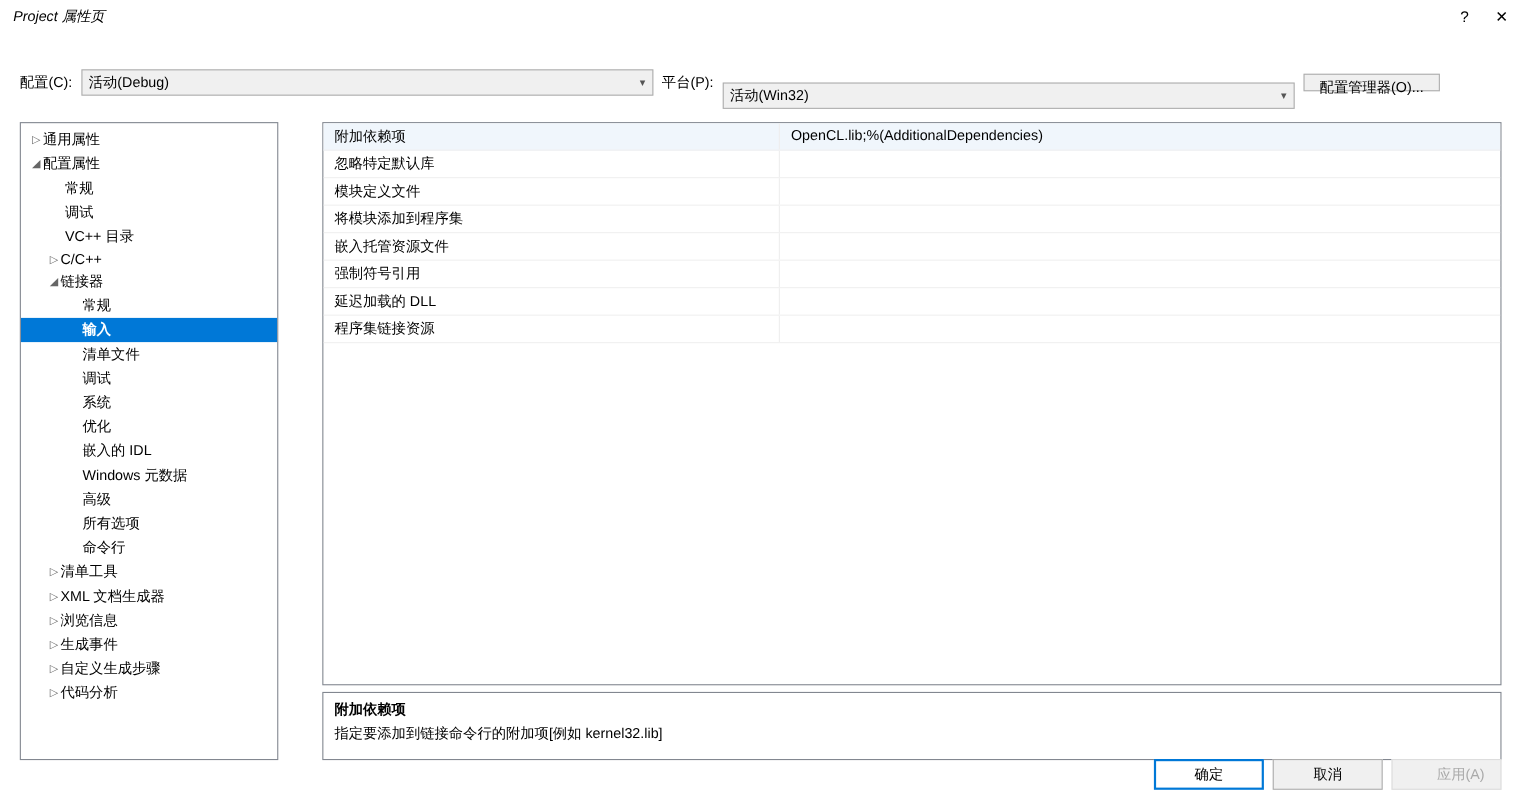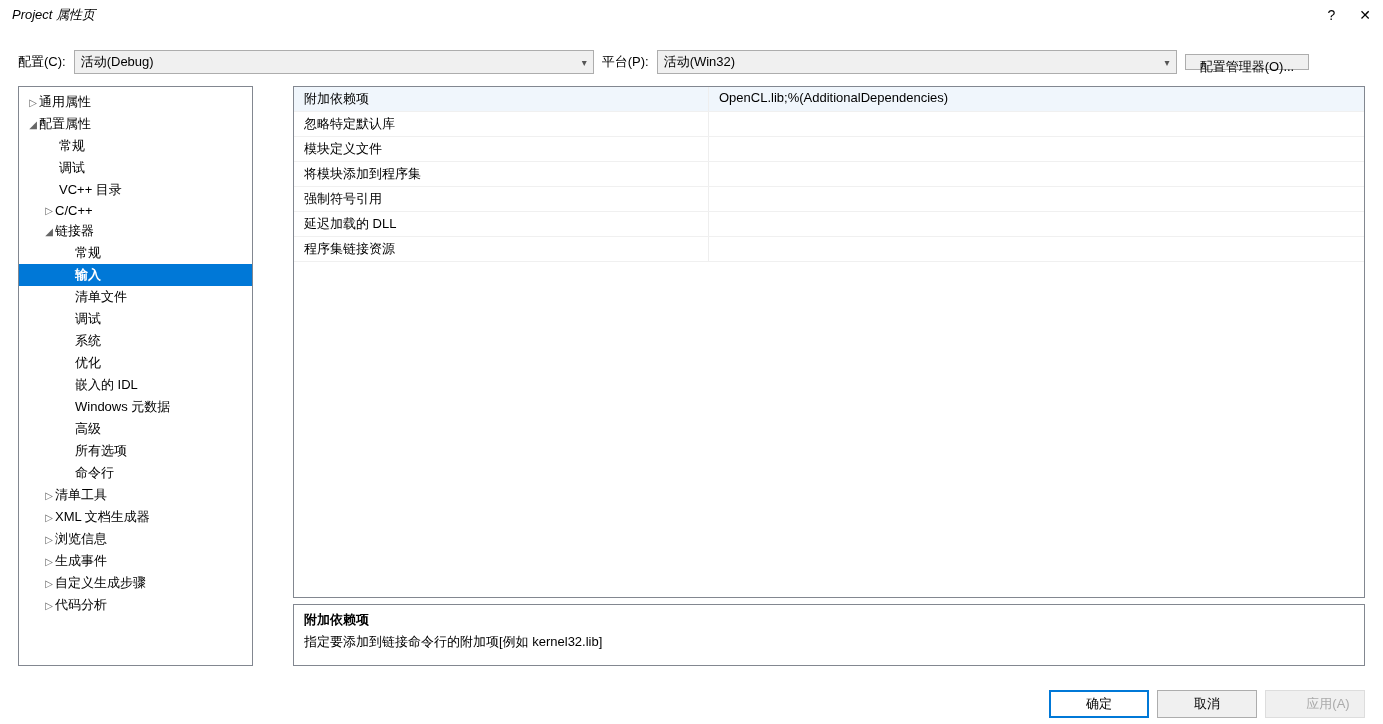--- a/index.html
+++ b/index.html
@@ -7,21 +7,21 @@
 
 .titlebar { display: flex; align-items: center; justify-content: space-between; height: 30px; padding: 0 12px; }
 .titlebar .title { color: #000; font-style: italic; }
 .titlebar .controls { display: flex; gap: 24px; align-items: center; }
 .titlebar .controls span { cursor: pointer; font-size: 14px; }
 
 .config-row { display: flex; align-items: center; gap: 8px; padding: 20px 18px 12px 18px; }
 .config-row label { white-space: nowrap; }
 .dropdown { display: flex; align-items: center; justify-content: space-between; background: #f0f0f0; border: 1px solid #adadad; padding: 2px 6px; height: 24px; }
 .dropdown.config { width: 520px; }
-.dropdown.platform { width: 520px; }
+.dropdown.platform { width: 520px; margin-top: 25px; }
 .dropdown .chev { font-size: 10px; color: #555; }
 .btn { background: #f0f0f0; border: 1px solid #adadad; padding: 3px 14px; height: 16px; cursor: pointer; white-space: nowrap; }
 
 .main { display: flex; padding: 0 18px; gap: 8px; height: 580px; }
 
 .tree { width: 235px; border: 1px solid #828790; overflow-y: auto; padding: 4px 0; }
 .tree-item { display: flex; align-items: center; padding: 2px 6px; cursor: pointer; white-space: nowrap; }
 .tree-item.selected { background: #0078d7; color: #fff; font-weight: bold; }
 .tree-item .toggle { width: 12px; display: inline-block; text-align: center; font-size: 10px; color: #666; }
 .tree-item.l0 { padding-left: 8px; }
@@ -166,20 +166,24 @@
         </div>
       <div class="grid-row">
           <div class="prop-name">模块定义文件</div>
           <div class="prop-val"></div>
         </div>
       <div class="grid-row">
           <div class="prop-name">将模块添加到程序集</div>
           <div class="prop-val"></div>
         </div>
       <div class="grid-row">
+          <div class="prop-name">嵌入托管资源文件</div>
+          <div class="prop-val"></div>
+        </div>
+      <div class="grid-row">
           <div class="prop-name">强制符号引用</div>
           <div class="prop-val"></div>
         </div>
       <div class="grid-row">
           <div class="prop-name">延迟加载的 DLL</div>
           <div class="prop-val"></div>
         </div>
       <div class="grid-row">
           <div class="prop-name">程序集链接资源</div>
           <div class="prop-val"></div>

